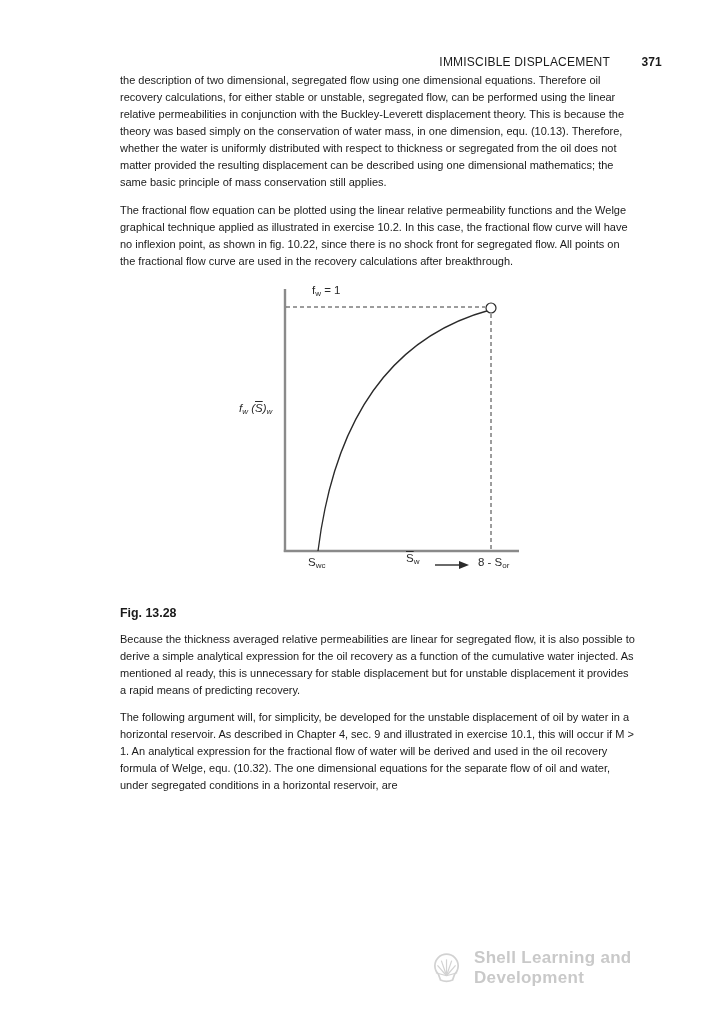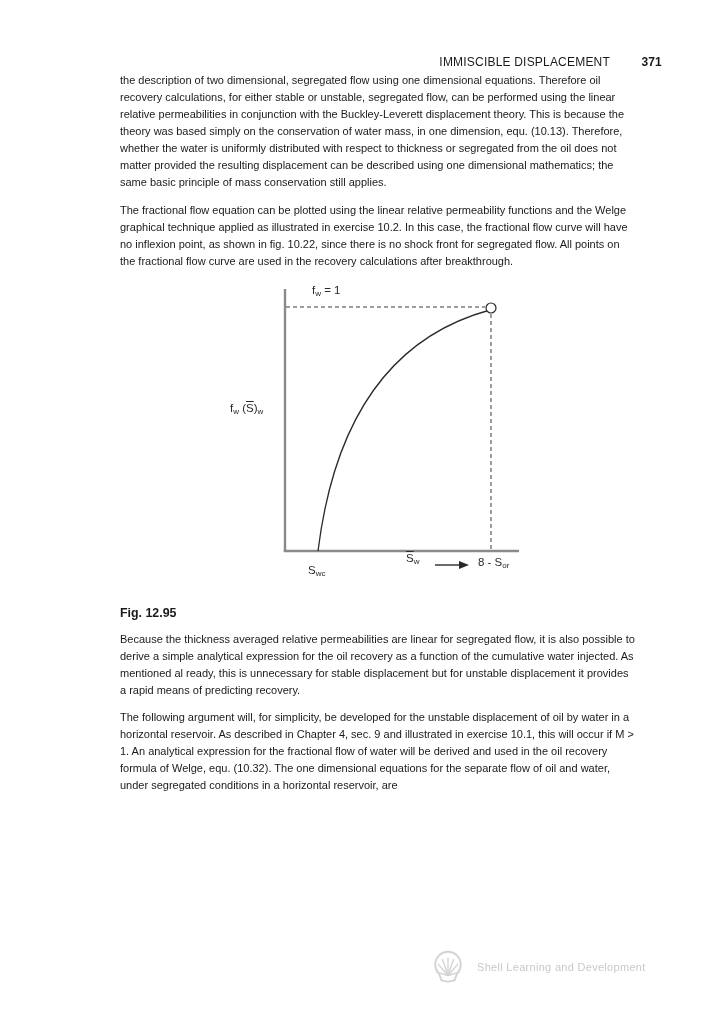--- a/index.html
+++ b/index.html
@@ -13,34 +13,34 @@
     padding-right:26px;margin-bottom:3px;height:14px;}
   .runhead .title{font-weight:normal;}
   .pagenum{position:absolute;right:-26px;top:0;font-weight:bold;}
   p.body{font-size:11px;line-height:17px;margin:0 0 10.5px 0;text-align:left;}
   
   .figwrap{position:relative;width:312px;height:298px;margin:0 0 26px 108px;
     font-size:11.5px;color:#2a2a2a;}
   .figwrap svg{position:absolute;left:0;top:0;}
   .figwrap .lbl{position:absolute;white-space:nowrap;}
   .lbl-fw1{left:84px;top:4px;}
-  .lbl-y{left:2px;top:122px;}
-  .lbl-swc{left:80px;top:284px;}
+  .lbl-y{left:11px;top:122px;font-style:italic;}
+  .lbl-swc{left:80px;top:276px;}
   .lbl-sw{left:178px;top:272px;}
   .lbl-sor{left:250px;top:276px;}
   sub{font-size:8px;line-height:0;vertical-align:-2px;}
   .ob{text-decoration:overline;}
   
   .caption{display:flex;font-weight:bold;font-size:12.4px;line-height:18.5px;
     margin:2px 0 8px 0;}
   .cap-label{width:64px;flex:none;}
   .cap-text{width:436px;}
   
   .footer{position:absolute;left:431px;top:948px;display:flex;align-items:center;gap:12px;}
-  .logo-text{font-weight:normal;font-size:11px;color:#c9c9c9;letter-spacing:0.3px;}
+  .logo-text{font-weight:bold;font-size:17px;color:#c9c9c9;letter-spacing:0.3px;}
 </style>
 </head>
 <body>
 
 <div class="page">
 
   <div class="content">
 
     <div class="runhead">
       <span class="title">IMMISCIBLE DISPLACEMENT</span>
@@ -75,21 +75,21 @@
       <span class="lbl lbl-y"><span>f</span><sub>w</sub><span> (</span><span class="ob">S</span><span>)</span><sub>w</sub></span>
 
       <span class="lbl lbl-swc"><span>S</span><sub>wc</sub></span>
 
       <span class="lbl lbl-sw"><span class="ob">S</span><sub>w</sub></span>
 
       <span class="lbl lbl-sor"><span>8 - S</span><sub>or</sub></span>
     </div>
 
     <div class="caption">
-      <span class="cap-label">Fig. 12.95</span>
+      <span class="cap-label">Fig. 13.28</span>
     </div>
 
     <p class="body">Because the thickness averaged relative permeabilities are linear for segregated flow, it is also possible to derive a simple analytical expression for the oil recovery as a function of the cumulative water injected. As mentioned al ready, this is unnecessary for stable displacement but for unstable displacement it provides a rapid means of predicting recovery.</p>
 
     <p class="body">The following argument will, for simplicity, be developed for the unstable displacement of oil by water in a horizontal reservoir. As described in Chapter 4, sec. 9 and illustrated in exercise 10.1, this will occur if M &gt; 1. An analytical expression for the fractional flow of water will be derived and used in the oil recovery formula of Welge, equ. (10.32). The one dimensional equations for the separate flow of oil and water, under segregated conditions in a horizontal reservoir, are</p>
 
   </div>
 
   <div class="footer">
     <svg width="34" height="38" viewBox="0 0 36 40">

